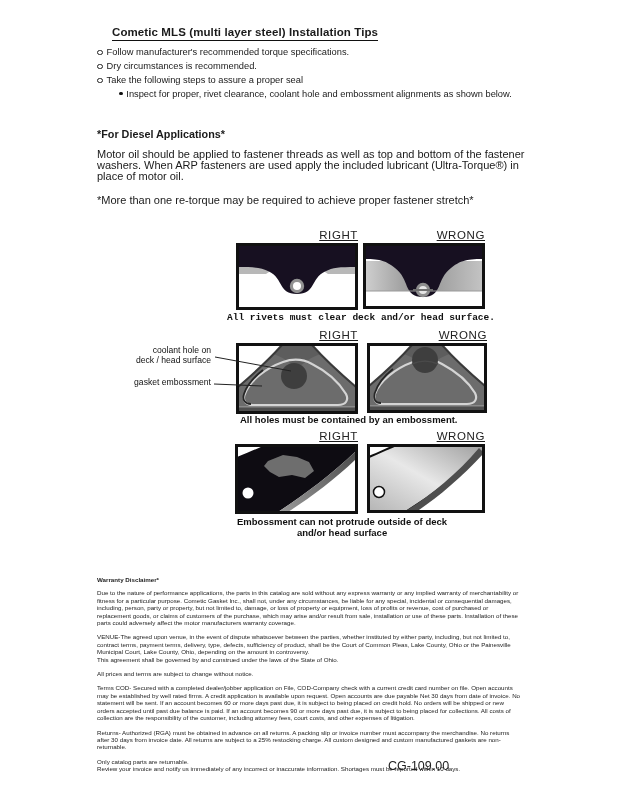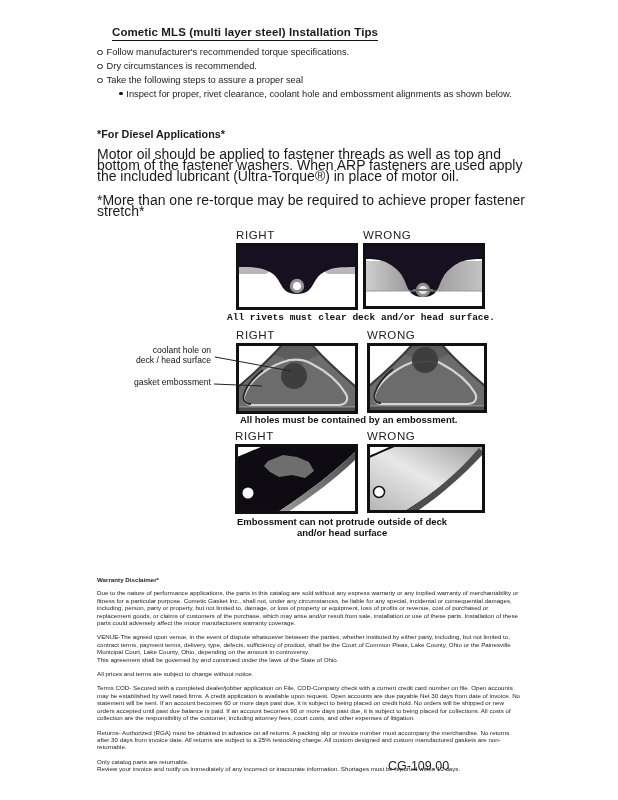--- a/index.html
+++ b/index.html
@@ -13,25 +13,25 @@
   .bullet-item{display:flex;align-items:flex-start;line-height:14px;}
   .b-marker{width:3.6px;height:3.6px;border:1px solid #222;border-radius:50%;
             margin:4.5px 4px 0 0;flex:0 0 auto;}
   .sub-bullets{margin-left:22px;}
   .sb-marker{width:3.8px;height:3.8px;background:#111;border-radius:50%;
              margin:4.5px 3.5px 0 0;flex:0 0 auto;}
   .bullet-item .txt{white-space:nowrap;}
 
   .diesel{position:absolute;left:97px;top:128px;width:432px;}
   .diesel h2{font-size:10.8px;font-weight:bold;margin:0 0 9px 0;}
-  .diesel p{font-size:14px;line-height:10.9px;margin:0 0 10px 0;}
+  .diesel p{font-size:11px;line-height:10.9px;margin:0 0 10px 0;}
   .diesel p.note{margin-top:13px;}
 
   .diag-row{position:absolute;display:flex;}
-  .diag-col{display:flex;flex-direction:column;align-items:flex-start;}
+  .diag-col{display:flex;flex-direction:column;align-items:flex-end;text-decoration:underline;}
   .rw-label{font-size:11.5px;font-weight:500;color:#222;letter-spacing:0.6px;
             line-height:13px;margin-bottom:1px;}
   .caption{position:absolute;font-size:9.5px;font-weight:bold;line-height:11px;color:#111;}
 
   .callout{position:absolute;left:96px;width:115px;text-align:right;
            font-size:8.6px;line-height:9.6px;color:#111;}
   .callout-lines{position:absolute;left:205px;top:348px;width:95px;height:45px;z-index:5;}
 
   .disclaimer{position:absolute;left:97px;top:576px;width:424px;font-size:6.2px;
               line-height:7.4px;color:#1c1c1c;}

